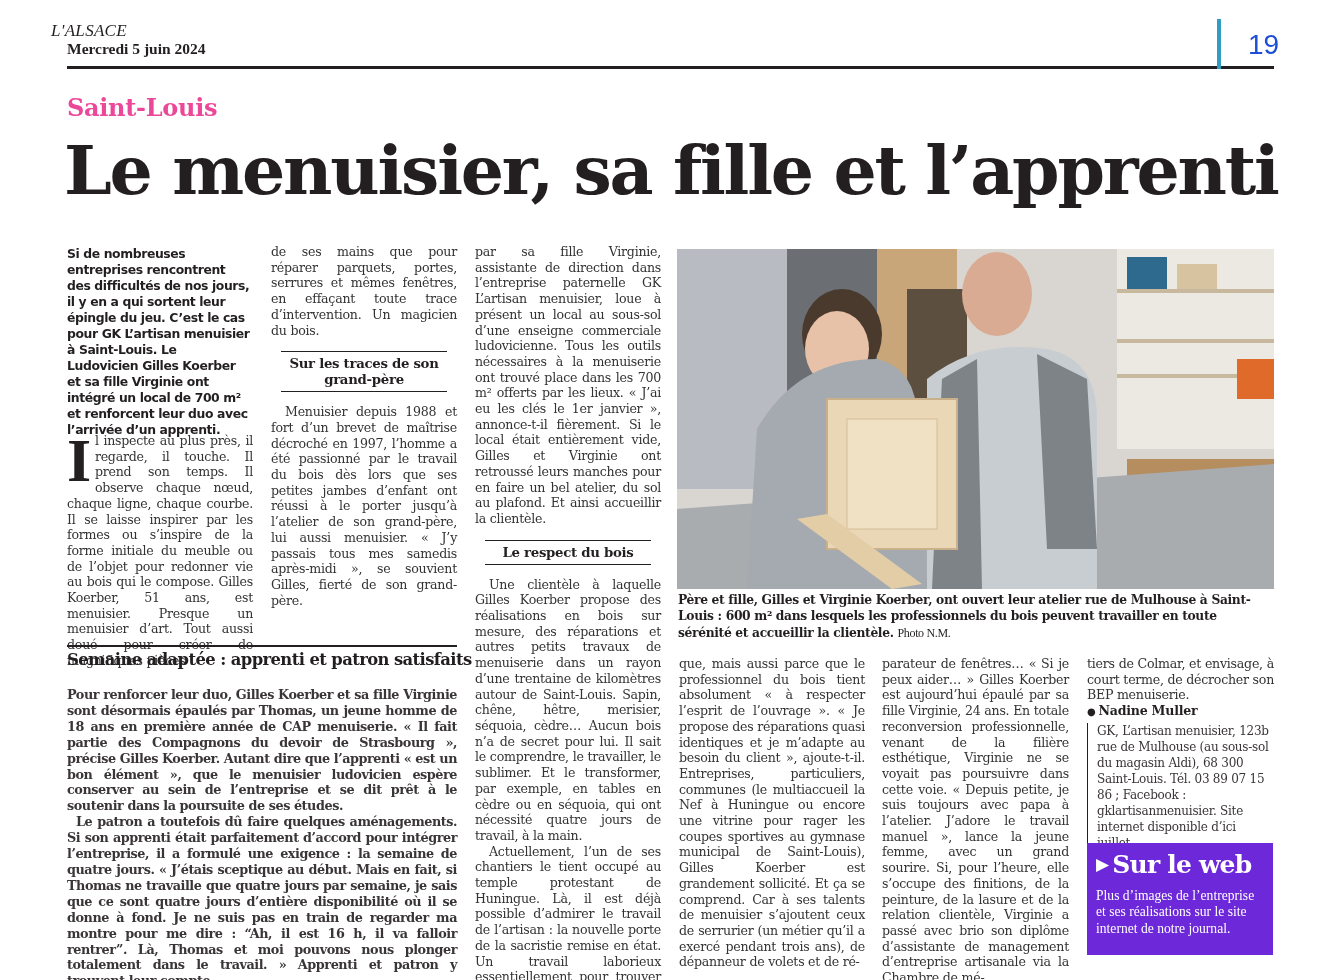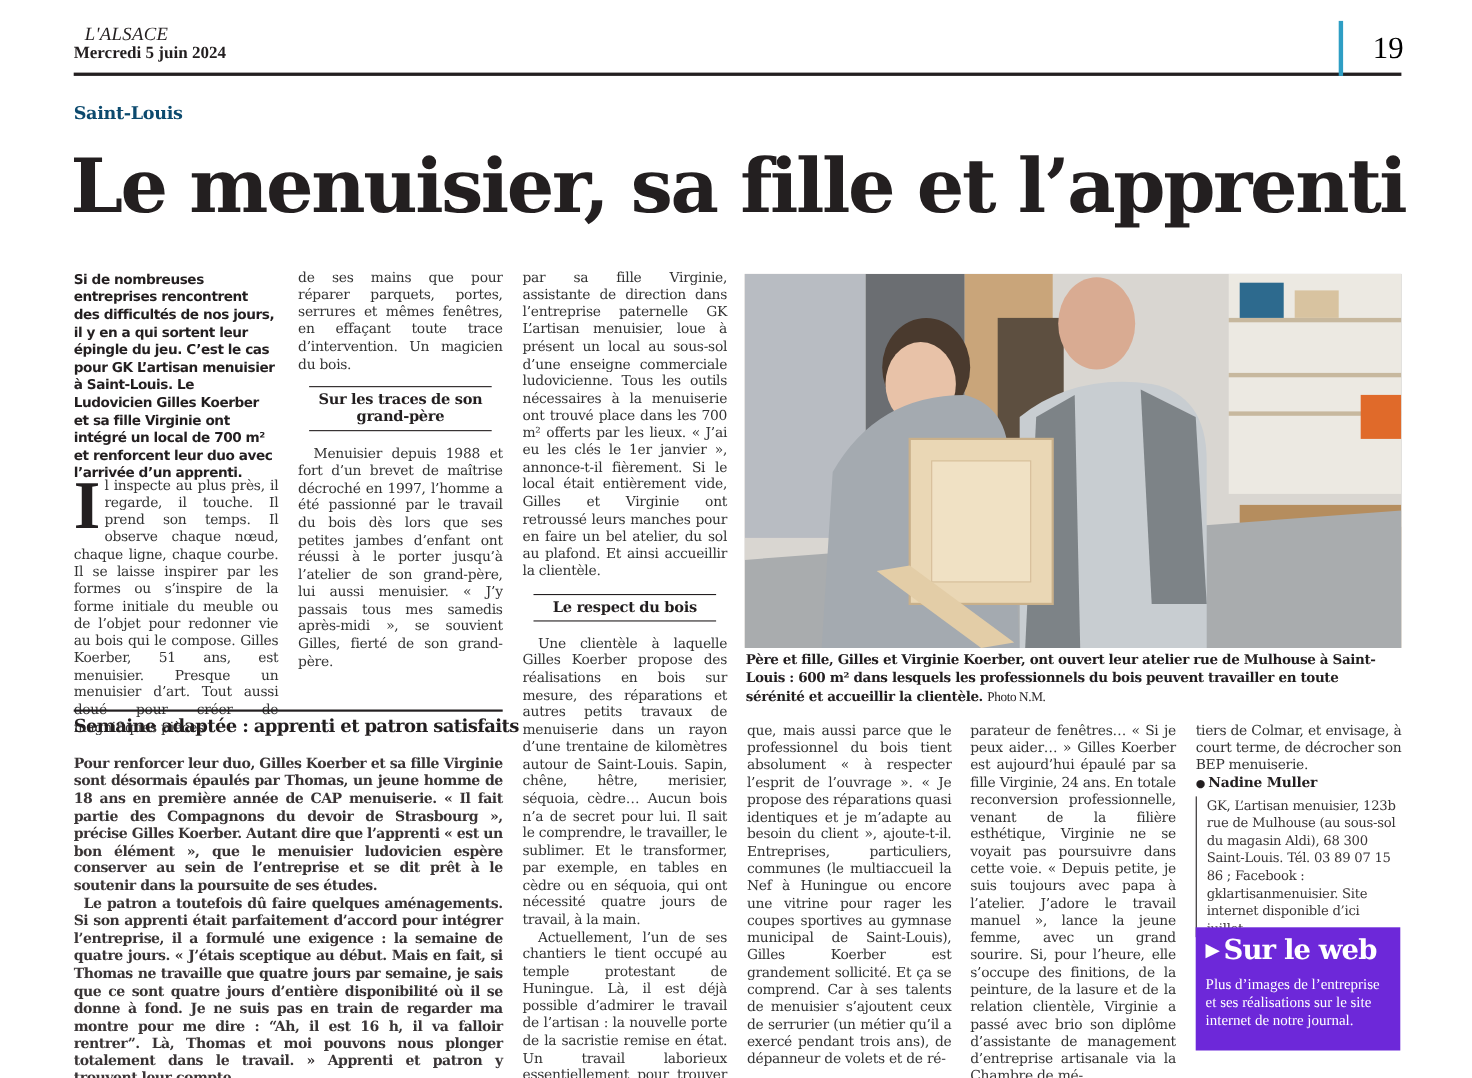--- a/index.html
+++ b/index.html
@@ -1,25 +1,25 @@
 <!DOCTYPE html>
 <html><head>
 <meta charset="utf-8">
 <style>
   * { box-sizing: border-box; margin: 0; padding: 0; }
   html, body { width: 1338px; height: 980px; background: #ffffff; overflow: hidden; }
   body { position: relative; font-family: "DejaVu Serif", "Liberation Serif", serif; color: #231f20; }
 
-  .masthead-name { position: absolute; left: 77px; top: 21px; font-family: "Liberation Serif", serif; font-style: italic; font-size: 17px; letter-spacing: 0.3px; color: #231f20; }
+  .masthead-name { position: absolute; left: 51px; top: 21px; font-family: "Liberation Serif", serif; font-style: italic; font-size: 17px; letter-spacing: 0.3px; color: #231f20; }
   .masthead-date { position: absolute; left: 67px; top: 40px; font-family: "Liberation Serif", serif; font-weight: bold; font-size: 15.5px; color: #231f20; }
   .rule-top { position: absolute; left: 67px; top: 66px; width: 1207px; height: 3px; background: #231f20; }
   .page-accent { position: absolute; left: 1217px; top: 19px; width: 4px; height: 50px; background: #2e9ec4; }
-  .page-number { position: absolute; left: 1248px; top: 29px; font-family: Liberation Serif, serif; font-size: 28px; color: #000000; }
+  .page-number { position: absolute; left: 1248px; top: 29px; font-family: Liberation Sans, sans-serif; font-size: 28px; color: #1d4ed8; }
 
-  .rubric { position: absolute; left: 67px; top: 93px; font-family: "DejaVu Serif", serif; font-weight: bold; font-size: 16px; color: #0c4a6e; letter-spacing: -0.3px; }
+  .rubric { position: absolute; left: 67px; top: 93px; font-family: "DejaVu Serif", serif; font-weight: bold; font-size: 24px; color: #ec4899; letter-spacing: -0.3px; }
   .headline { position: absolute; left: 64px; top: 130px; font-family: "DejaVu Serif", serif; font-weight: bold; font-size: 68px; letter-spacing: -2.2px; color: #231f20; white-space: nowrap; }
 
   .col { position: absolute; font-family: "DejaVu Serif", serif; font-size: 12.6px; line-height: 15.7px; color: #333; text-align: justify; hyphens: manual; letter-spacing: -0.25px; }
   .col p { margin: 0; }
   .col p.indent { text-indent: 14px; }
 
   .chapo { position: absolute; left: 67px; top: 246px; width: 183px; font-family: "DejaVu Sans", sans-serif; font-weight: bold; font-size: 12.4px; line-height: 16px; color: #231f20; letter-spacing: -0.4px; }
 
   .dropcap { float: left; font-family: "Liberation Serif", serif; font-size: 62px; line-height: 46px; padding-top: 4px; margin-right: 4px; color: #231f20; font-weight: bold; }
 

